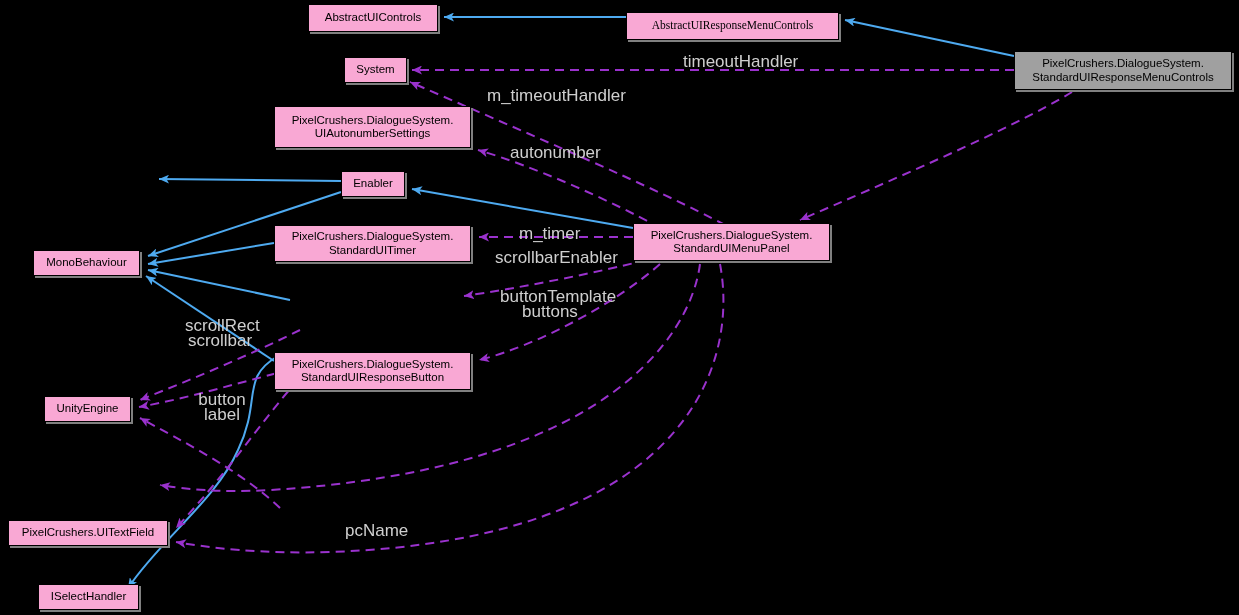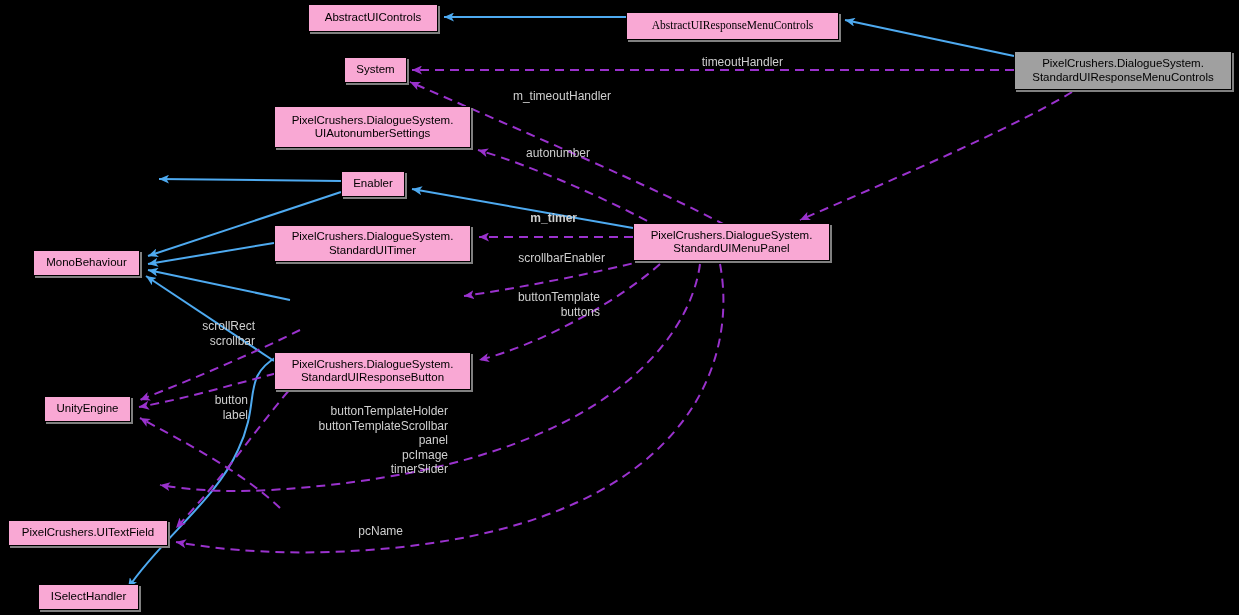--- a/index.html
+++ b/index.html
@@ -41,23 +41,23 @@
     white-space: pre-line;
     letter-spacing: 0px;
   }
   .uml-node.highlight {
     background: #a0a0a0;
     color: #000000;
   }
   .edge-label {
     position: absolute;
     color: #cfcfcf;
-    font-size: 12px;
+    font-size: 17px;
     line-height: 14.5px;
-    text-align: right;
+    text-align: center;
     white-space: pre-line;
     pointer-events: none;
   }
 </style>
 </head>
 <body>
 
 <div id="diagram-root">
 
   <svg id="edge-layer" viewBox="0 0 1239 615" width="1239" height="615" xmlns="http://www.w3.org/2000/svg">
@@ -114,28 +114,23 @@
   <div class="uml-node" style="left:33px; top:250px; width:107px; height:26px;">MonoBehaviour</div>
   <div class="uml-node" style="left:274px; top:352px; width:197px; height:38px;">PixelCrushers.DialogueSystem.
 StandardUIResponseButton</div>
   <div class="uml-node" style="left:44px; top:396px; width:87px; height:26px;">UnityEngine</div>
   <div class="uml-node" style="left:8px; top:520px; width:160px; height:26px;">PixelCrushers.UITextField</div>
   <div class="uml-node" style="left:38px; top:584px; width:101px; height:26px;">ISelectHandler</div>
 
   <div class="edge-label" style="left:683px; top:55px; width:100px;">timeoutHandler</div>
   <div class="edge-label" style="left:487px; top:89px; width:124px;">m_timeoutHandler</div>
   <div class="edge-label" style="left:510px; top:146px; width:80px;">autonumber</div>
-  <div class="edge-label" style="left:519px; top:211px; width:58px;font-weight:bold;">m_timer</div>
+  <div class="edge-label" style="left:519px; top:227px; width:58px;">m_timer</div>
   <div class="edge-label" style="left:495px; top:251px; width:110px;">scrollbarEnabler</div>
   <div class="edge-label" style="left:500px; top:290px; width:100px;">buttonTemplate
 buttons</div>
   <div class="edge-label" style="left:185px; top:319px; width:70px;">scrollRect
 scrollbar</div>
   <div class="edge-label" style="left:196px; top:393px; width:52px;">button
 label</div>
-  <div class="edge-label" style="left:296px; top:404px; width:152px;">buttonTemplateHolder
-buttonTemplateScrollbar
-panel
-pcImage
-timerSlider</div>
   <div class="edge-label" style="left:345px; top:524px; width:58px;">pcName</div>
 
 </div>
 
 </body></html>

